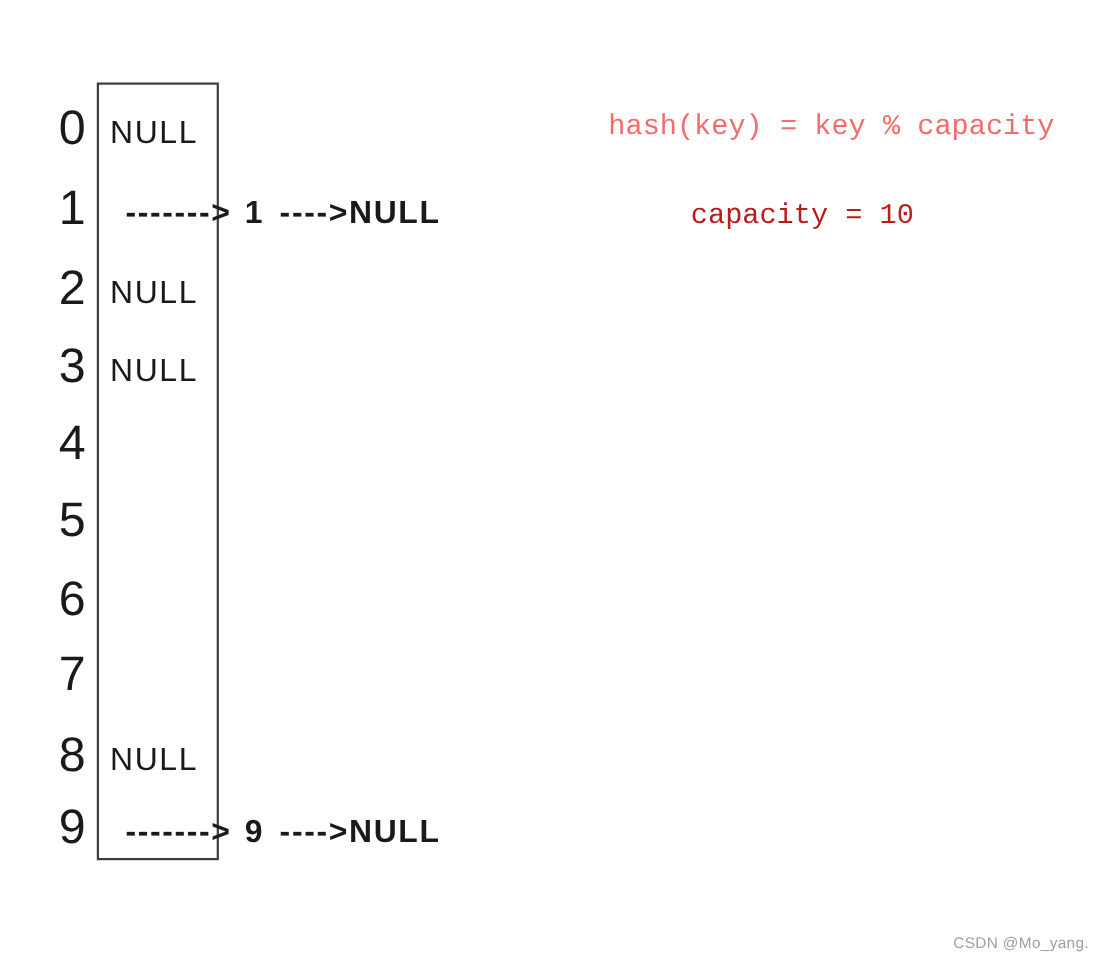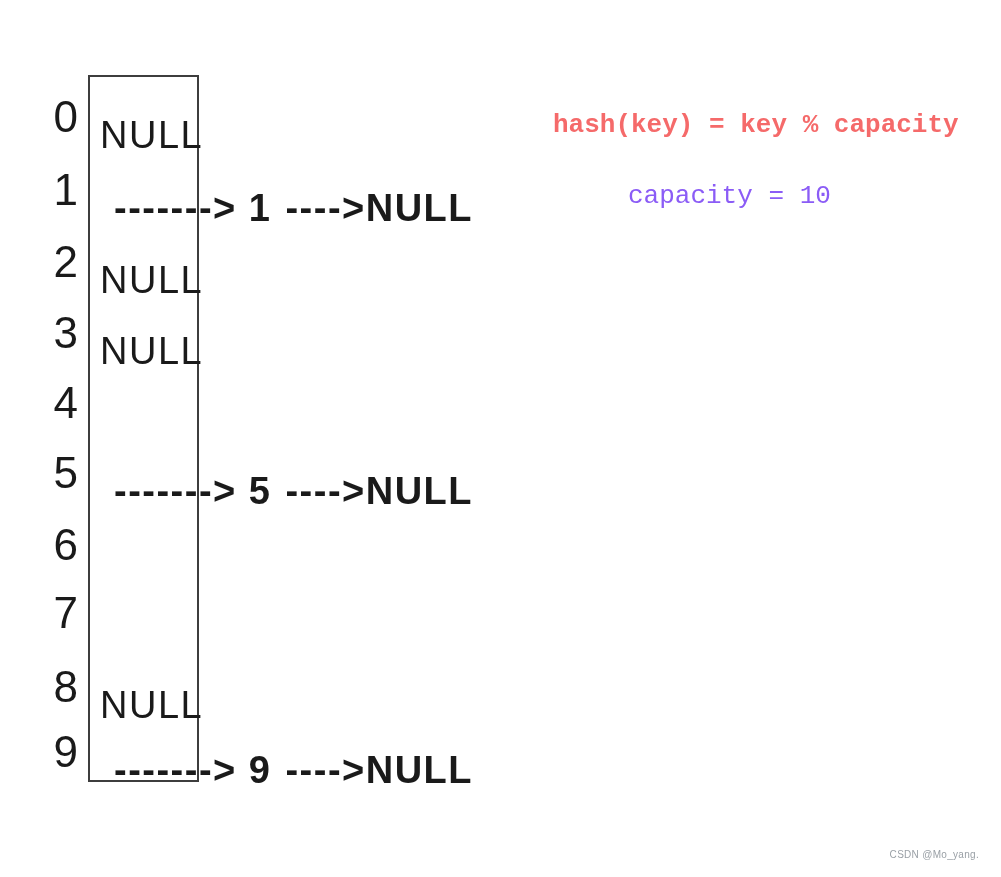--- a/index.html
+++ b/index.html
@@ -26,42 +26,42 @@
   .idx{
     position:absolute;
     left:0;top:0;
     width:78px;height:70px;
     line-height:70px;
     text-align:right;
     font-size:44px;
   }
   .content{
     position:absolute;
-    top:18px;height:70px;
+    top:4px;height:70px;
     line-height:70px;
-    font-size:38px;
+    font-size:29px;
     letter-spacing:1.5px;
     white-space:pre;
   }
   .nulltext{left:100px;}
   .chain{left:114px;font-weight:bold;}
   .chain .val{margin:0 14px 0 12px;}
   .formula{
     position:absolute;
     font-family:"Liberation Mono", monospace;
     font-size:26px;
     line-height:34px;
     white-space:pre;
   }
-  .formula1{left:553px;top:108px;font-weight:bold;}
+  .formula1{left:553px;top:98px;}
   .formula2{left:628px;top:179px;}
   .watermark{
     position:absolute;
-    right:22px;top:849px;
-    font-size:10px;
+    right:11px;top:849px;
+    font-size:14px;
     color:#9aa0a6;
     letter-spacing:0.3px;
   }
 </style>
 </head>
 <body>
 
 <div class="canvas" style="color: rgb(26, 26, 26);">
   <div class="table-box" style="border-color: rgb(61, 61, 61);"></div>
   <div id="rows">
@@ -79,33 +79,32 @@
       </div>
       <div class="row" style="top: 298px;">
         <div class="idx">3</div>
         <div class="content nulltext">NULL</div>
       </div>
       <div class="row" style="top: 368px;">
         <div class="idx">4</div>
       </div>
       <div class="row" style="top: 438px;">
         <div class="idx">5</div>
-        <div class="content chain"><span class="arrow">-------&gt;</span><span class="val">5</span><span class="tail">----&gt;</span><span class="nul">NULL</span></div>
       </div>
       <div class="row" style="top: 510px;">
         <div class="idx">6</div>
       </div>
       <div class="row" style="top: 578px;">
         <div class="idx">7</div>
       </div>
       <div class="row" style="top: 652px;">
         <div class="idx">8</div>
         <div class="content nulltext">NULL</div>
       </div>
       <div class="row" style="top: 717px;">
         <div class="idx">9</div>
         <div class="content chain"><span class="arrow">-------&gt;</span><span class="val">9</span><span class="tail">----&gt;</span><span class="nul">NULL</span></div>
       </div>
     </div>
   <div class="formula formula1" style="color: rgb(245, 106, 106);">hash(key) = key % capacity</div>
-  <div class="formula formula2" style="color: #8b5cf6;">capacity = 10</div>
+  <div class="formula formula2" style="color: #b91c1c;">capacity = 10</div>
   <div class="watermark" style="color: rgb(154, 160, 166);">CSDN @Mo_yang.</div>
 </div>
 
 </body></html>

